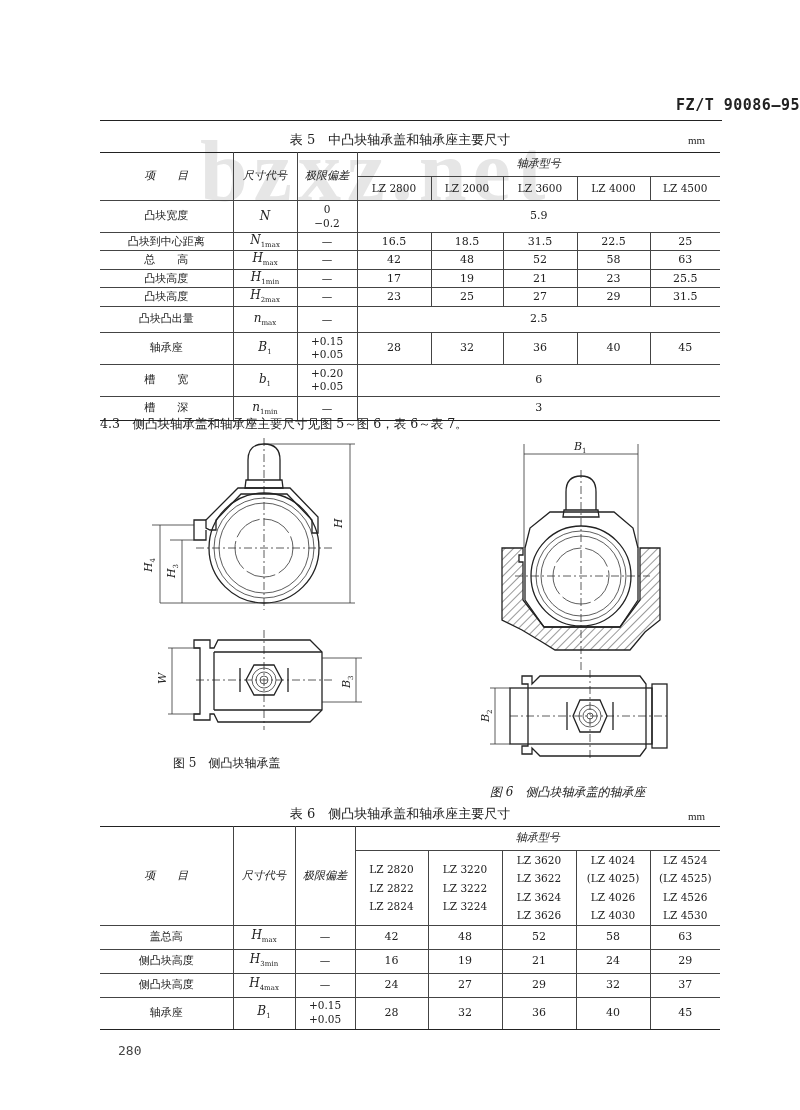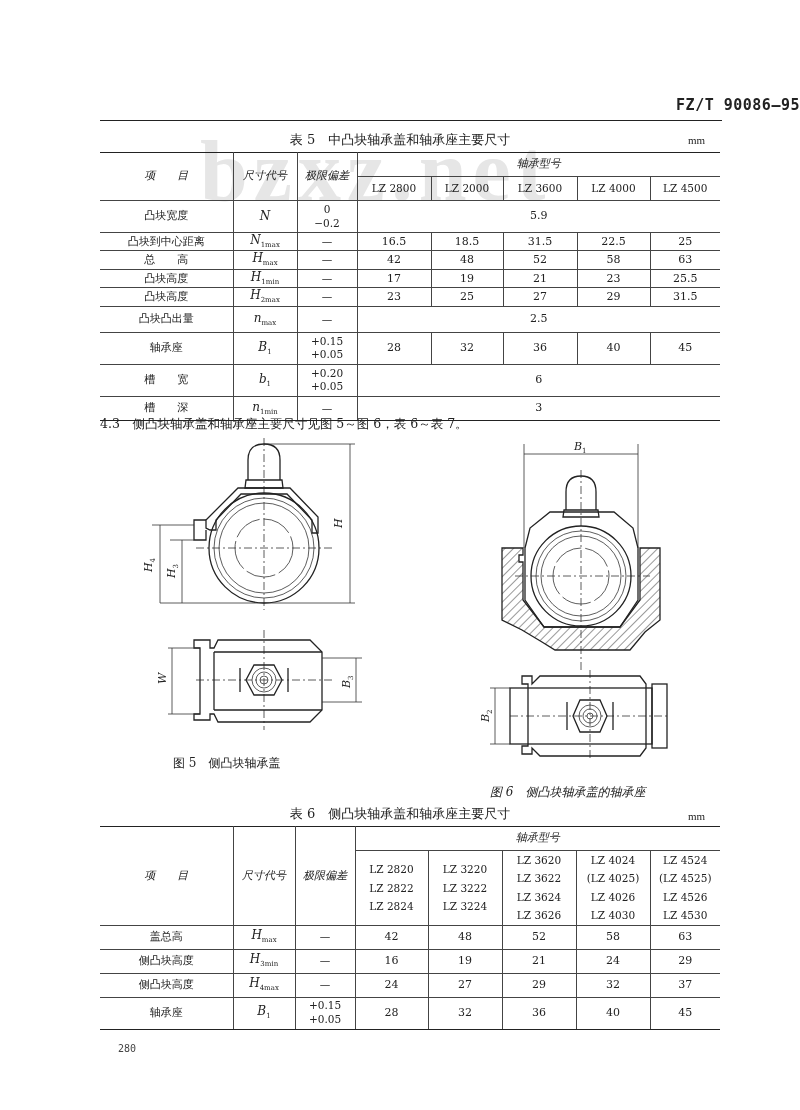--- a/index.html
+++ b/index.html
@@ -18,21 +18,21 @@
   table.spec tr.top td { border-top:1.5px solid #222;font-style:italic; }
   table.spec tr.bottom td { border-bottom:1.5px solid #222; }
   table.spec td.first { border-left:none; }
   table.spec td.last { border-right:none; }
   .model { font-size:10.5px; font-family:"DejaVu Serif", serif; }
   .sym { font-style:italic; font-size:12px; }
   .sym sub { font-style:normal; font-size:7px; }
   .tol { font-size:10.5px; }
   .section { left:100px; top:416px; font-size:12.5px; }
   .fig-cap { font-size:12px; }
-  .pageno { left:118px; top:1043px; font-size:10px; color:#444; font-family:"DejaVu Sans Mono", monospace; }
+  .pageno { left:118px; top:1043px; font-size:13px; color:#444; font-family:"DejaVu Sans Mono", monospace; }
   svg { position:absolute; }
   svg .ln { stroke:#222; stroke-width:1.3; fill:none; }
   svg .thin { stroke:#333; stroke-width:0.8; fill:none; }
   svg .ctr { stroke:#333; stroke-width:0.8; fill:none; stroke-dasharray:8 3 2 3; }
   svg .hatch { fill:url(#hatch); stroke:#222; stroke-width:1.3; }
   svg text { font-family:"DejaVu Serif", serif; font-style:italic; font-size:11px; fill:#222; }
 </style>
 </head>
 <body>
 

